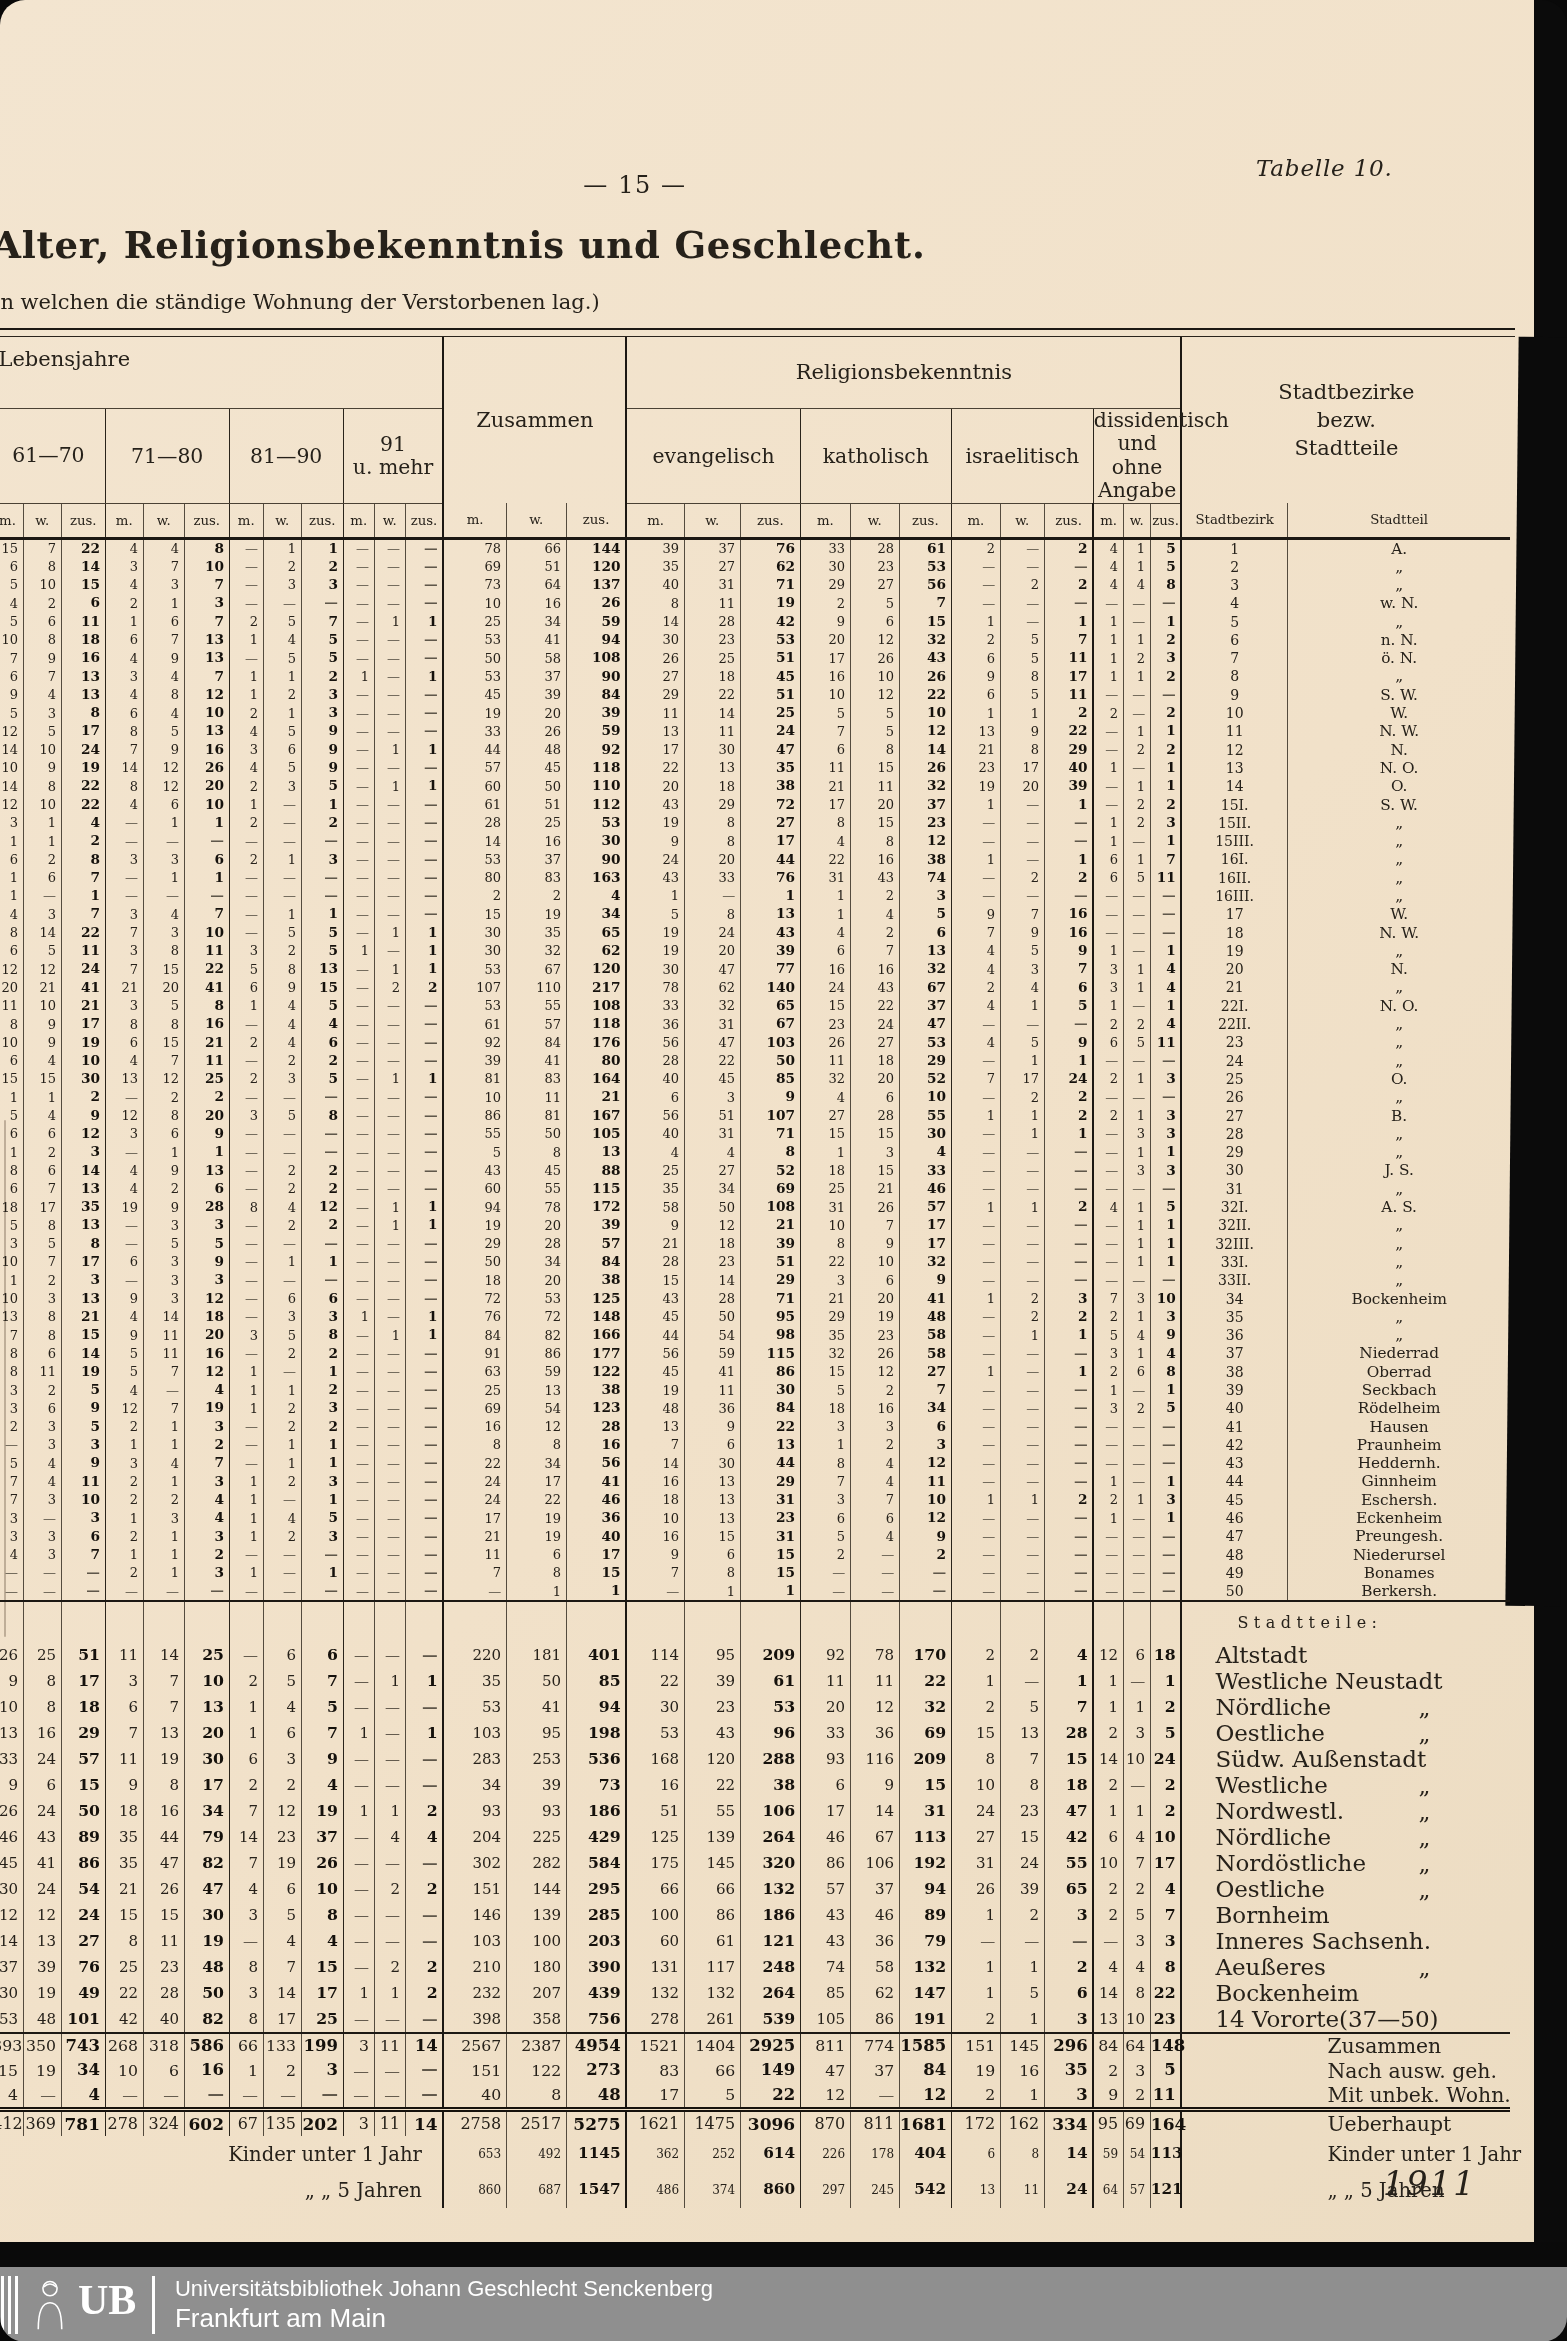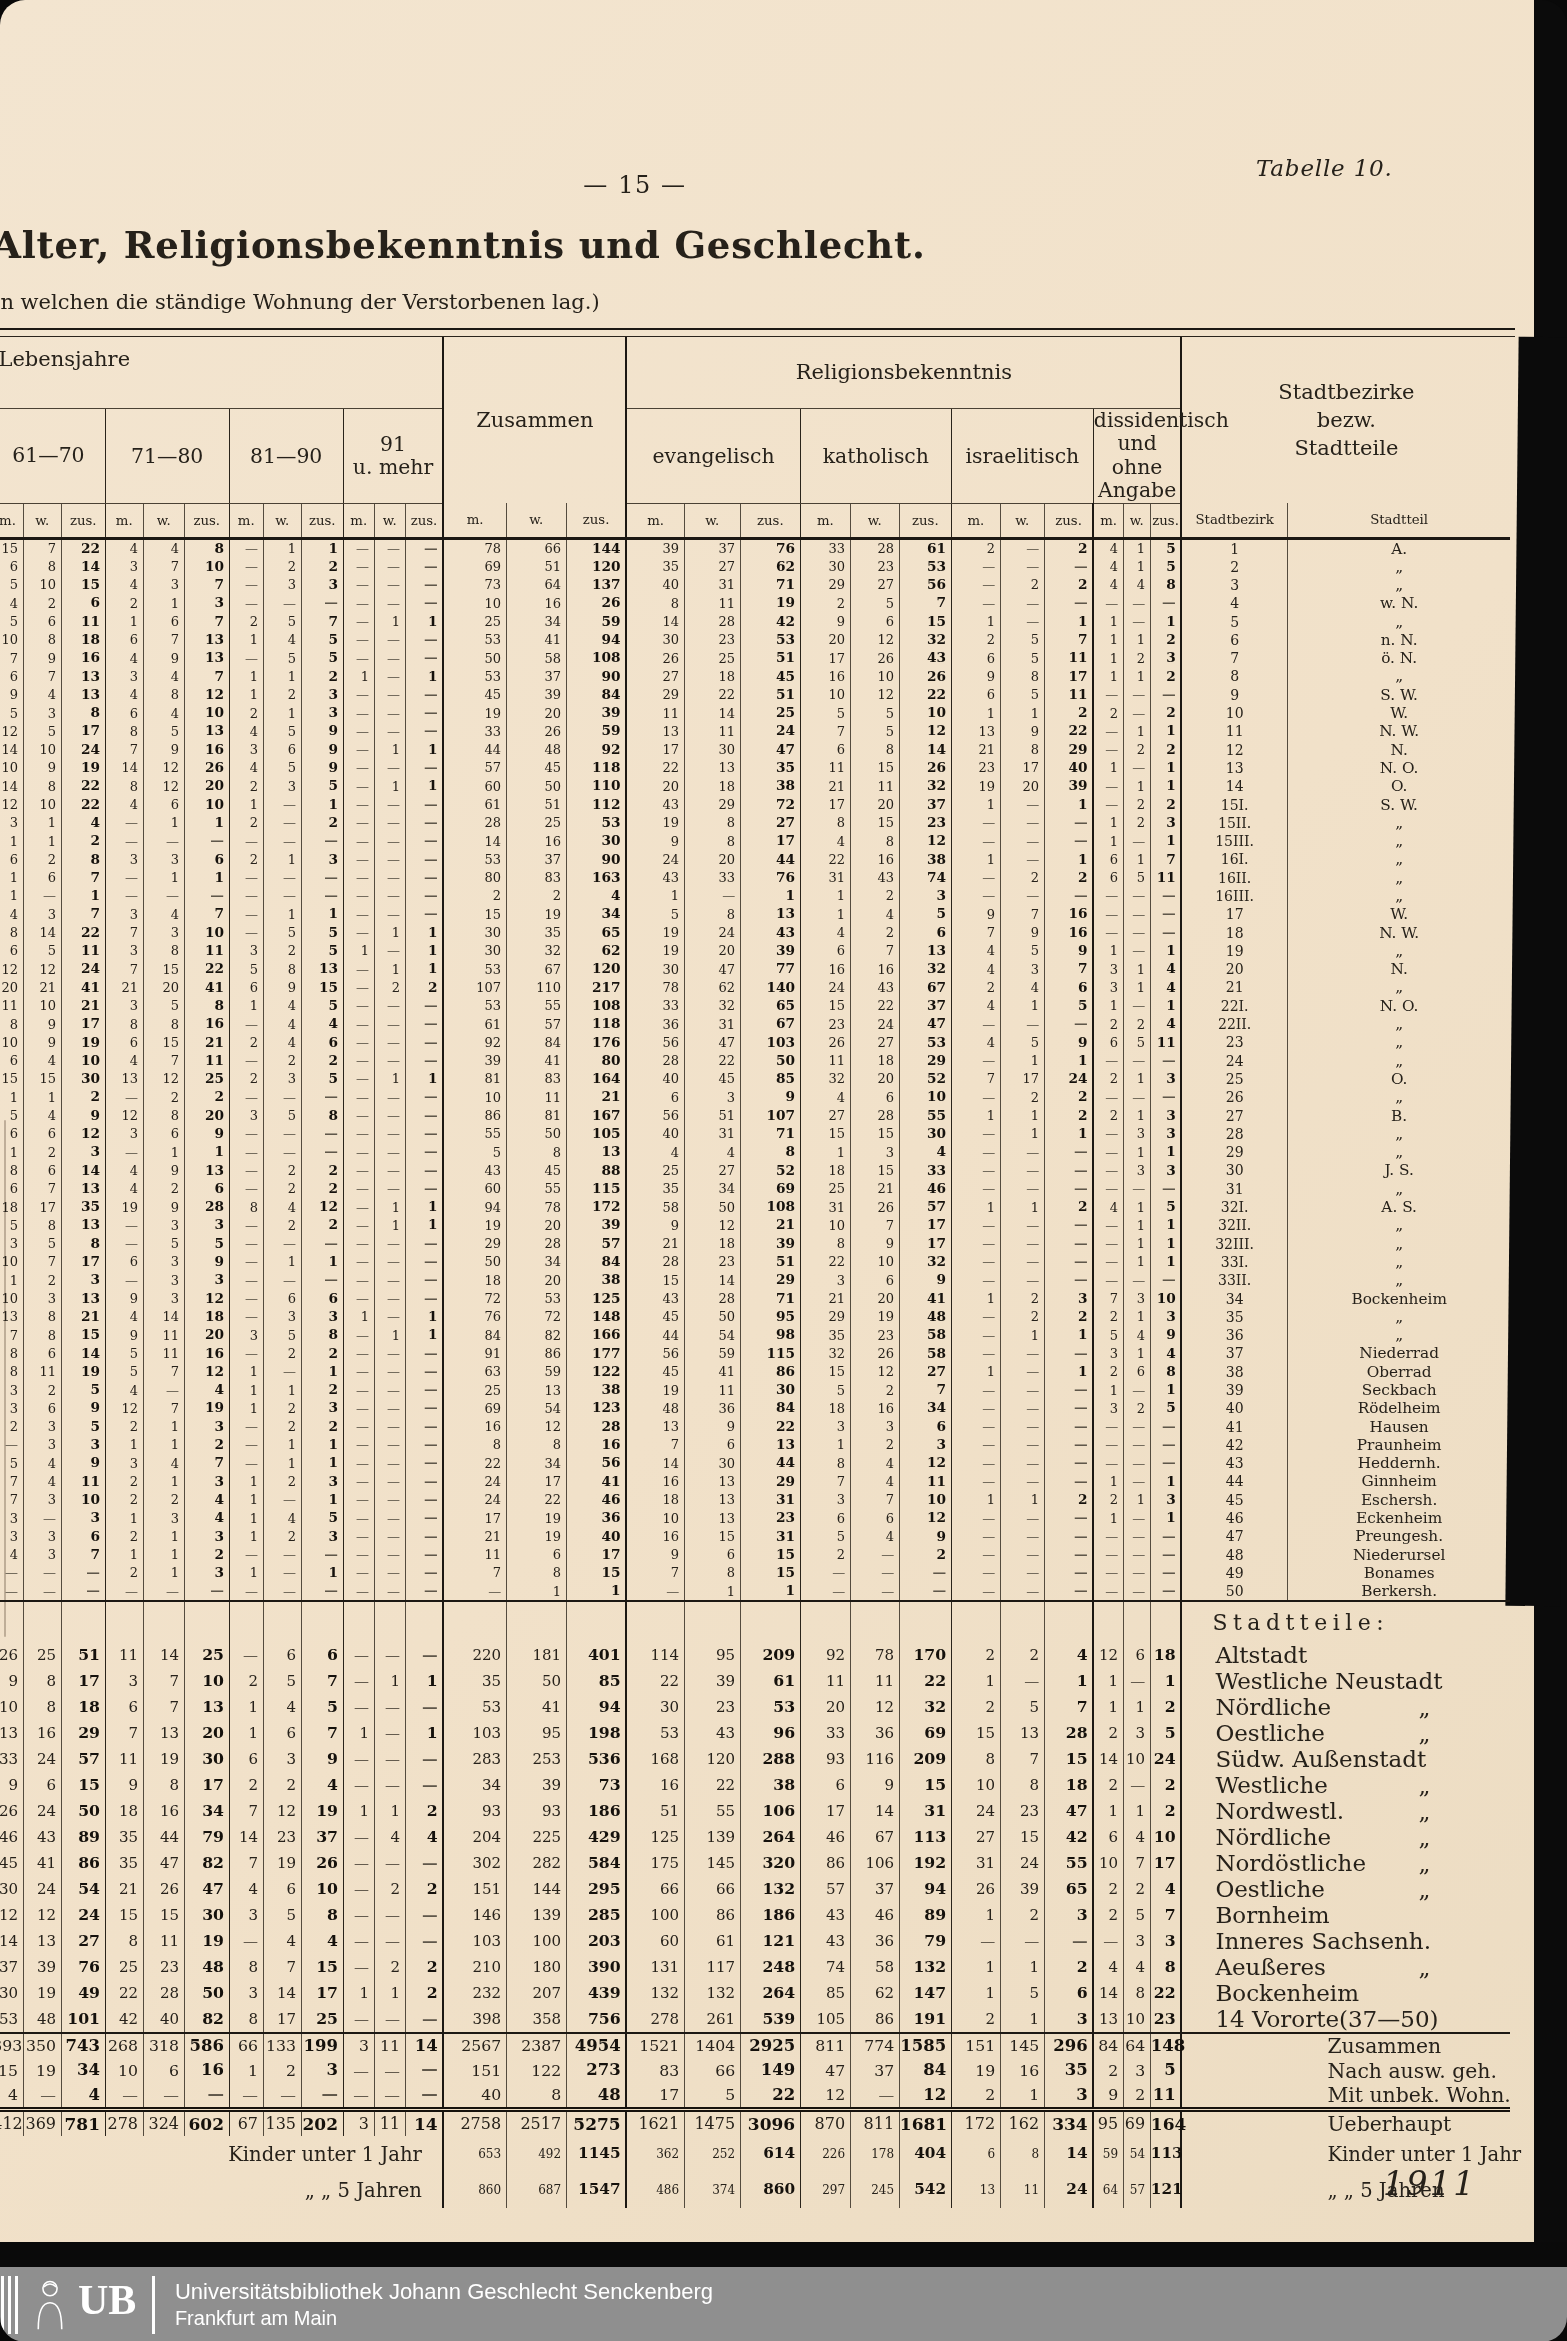--- a/index.html
+++ b/index.html
@@ -39,21 +39,21 @@
 
   td.n{text-align:right;padding-right:4.7px;font-size:13px;line-height:1;}
   td.zs{font-weight:bold;font-size:13.7px;color:#15110c;}
   td.dash{color:#5f574a;}
   tbody.main tr{height:18.3px;}
   td.bez{font-size:14px;text-align:center;}
   td.teil{font-size:15.3px;text-align:center;}
 
   tr.sthead{height:41px;}
   tr.sthead td{border-top:2.4px solid #1c1813;}
-  td.sthead-label{font-size:22px;letter-spacing:5.5px;text-align:left;padding-left:30px;}
+  td.sthead-label{font-size:16px;letter-spacing:5.5px;text-align:left;padding-left:55px;}
 
   tbody.summary tr{height:23px;}
   tbody.summary td.n{font-size:15px;}
   tbody.summary td.zs{font-size:15.7px;}
   td.sname{position:relative;font-size:23px;text-align:left;padding-left:33px;}
   td.sname .ditto{position:absolute;left:72%;top:0.8px;}
 
   tbody.totals tr{height:25px;}
   tbody.totals td.n{font-size:15.7px;}
   tbody.totals td.zs{font-size:16.5px;}
@@ -76,21 +76,21 @@
   .footer-black{position:absolute;left:0;top:2242px;width:1567px;height:100px;background:#0a0a0a;}
   .footer-bar{position:absolute;left:0;top:2267px;width:1567px;height:75px;background:#8f8f8f;display:flex;align-items:center;}
   .logo{display:flex;height:58px;margin-left:1px;gap:8px;}
   .logo .bars{display:flex;gap:3.9px;height:58px;margin-right:6.3px;}
   .logo .bars div{width:3.1px;height:58px;background:#fff;}
   .logo svg{height:55px;width:36px;}
   .logo .ub{font-family:"Liberation Serif",serif;font-weight:bold;font-size:42px;color:#fff;margin:0 7.8px 0 1.6px;}
   .logo .endbar{width:2.4px;height:58px;background:#fff;}
   .footer-text{margin-left:20.4px;font-family:"Liberation Sans",sans-serif;color:#fff;}
   .footer-text .l1{font-size:22px;line-height:1.25;}
-  .footer-text .l2{font-size:20px;line-height:1.25;}
+  .footer-text .l2{font-size:26px;line-height:1.25;}
 </style>
 </head>
 <body>
 
 <div class="stage">
   <div class="paper"></div>
   <div class="edge-right"></div>
   <div class="crease"></div>
 
   <div class="pageno">—  15  —</div>

